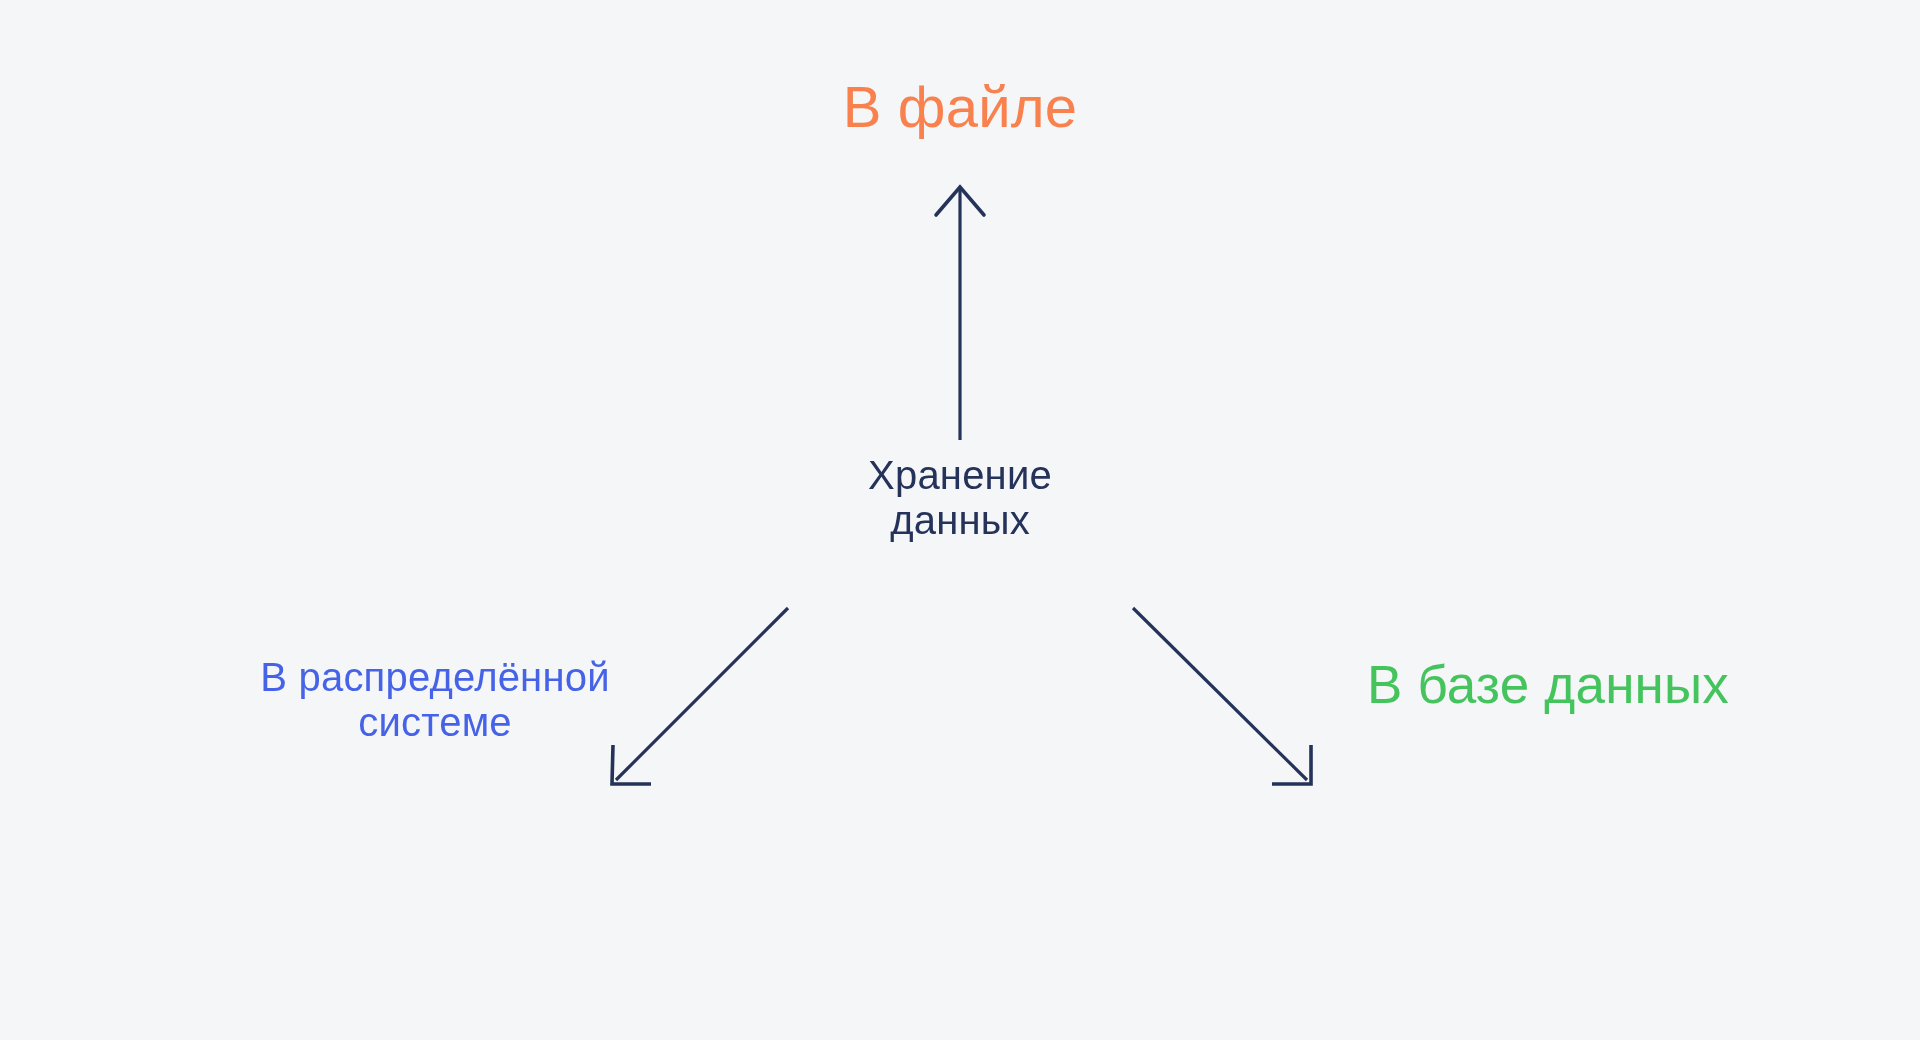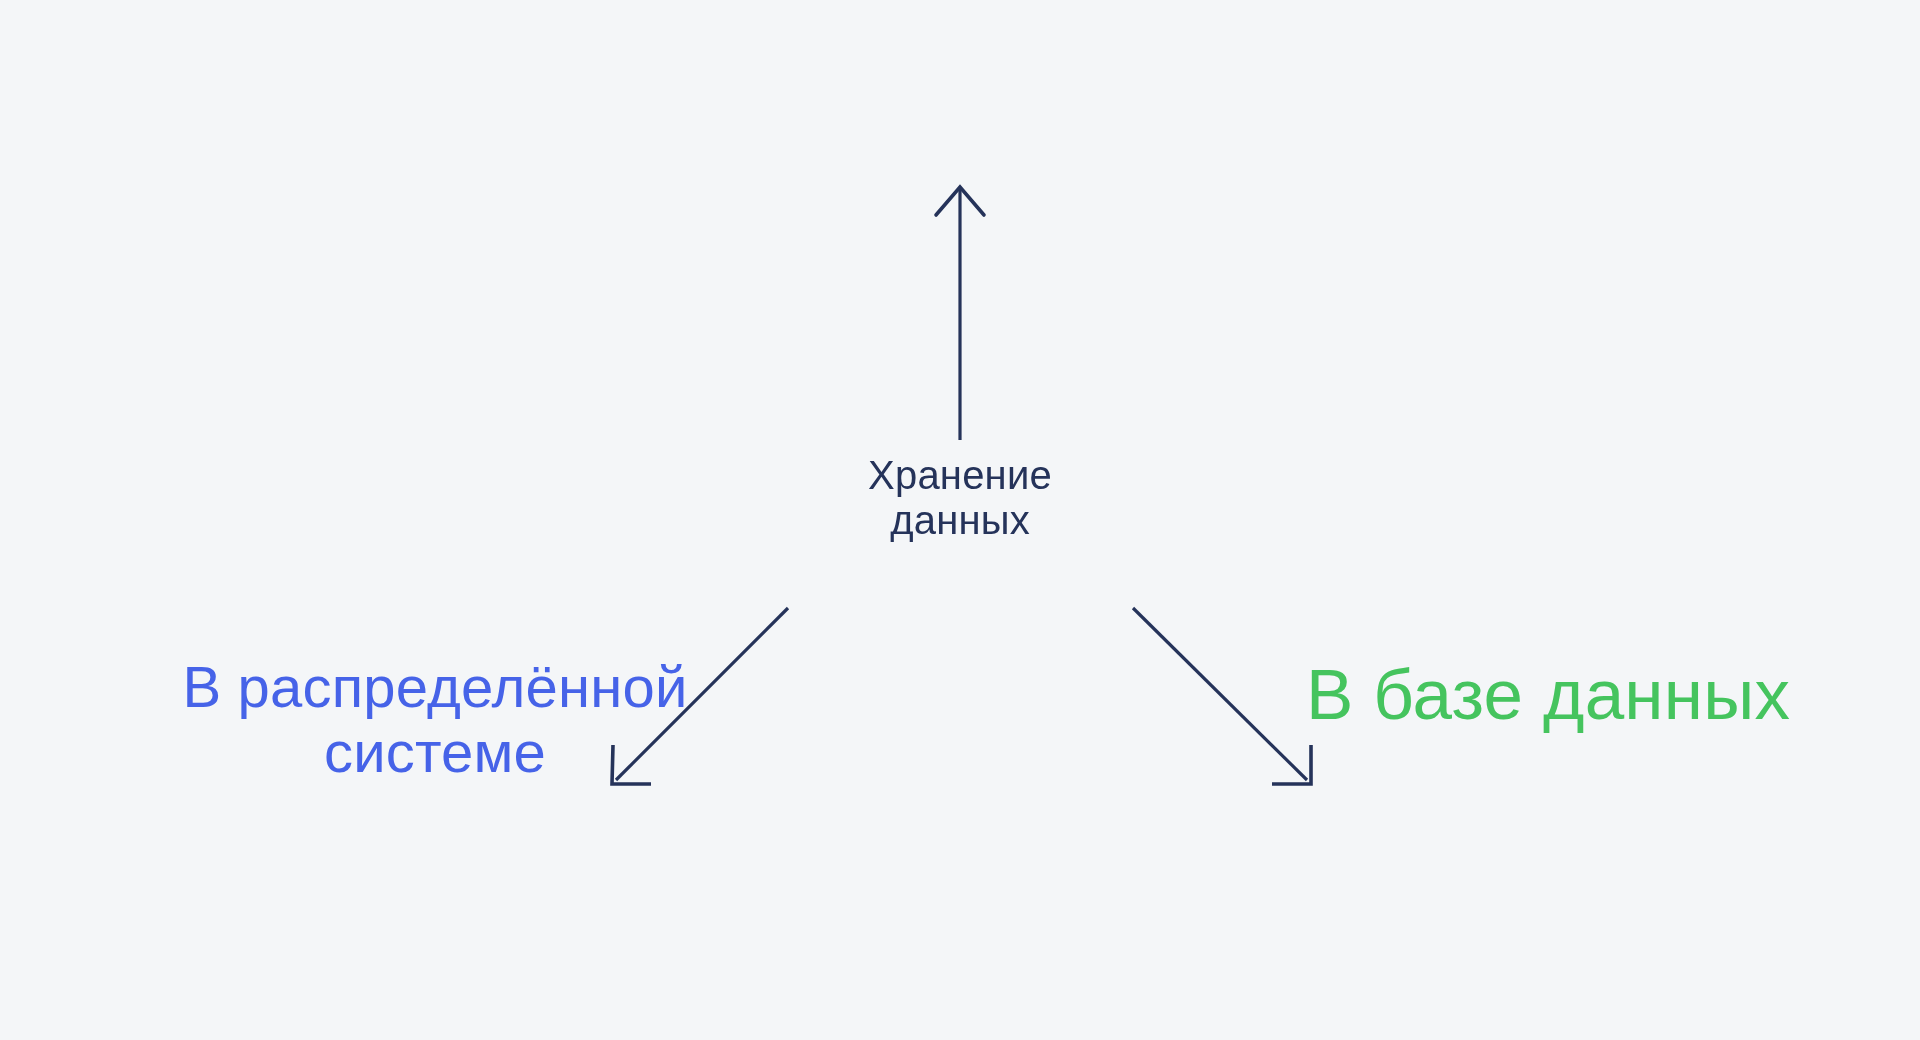--- a/index.html
+++ b/index.html
@@ -54,29 +54,29 @@
     top: 75px;
     width: 600px;
     font-size: 58px;
     color: #f9814e;
   }
 
   #node-distributed {
     left: 85px;
     top: 655px;
     width: 700px;
-    font-size: 58px;
+    font-size: 40px;
     color: #4663e8;
   }
 
   #node-database {
     left: 1248px;
     top: 655px;
     width: 600px;
-    font-size: 71px;
+    font-size: 53px;
     color: #45c45e;
   }
 </style>
 </head>
 <body>
 
 <div id="diagram-root">
 
   <svg id="arrow-layer" viewBox="0 0 1920 1040" width="1920" height="1040" xmlns="http://www.w3.org/2000/svg" aria-hidden="true">
 
@@ -89,20 +89,21 @@
       <line x1="788" y1="608" x2="616" y2="780" stroke="#25335a" stroke-width="3.2" stroke-linecap="butt"></line>
       <polyline points="613,745 612,784 651,784" fill="none" stroke="#25335a" stroke-width="3.6" stroke-linecap="butt" stroke-linejoin="miter"></polyline>
     </g>
 
     <g>
       <line x1="1133" y1="608" x2="1307" y2="780" stroke="#25335a" stroke-width="3.2" stroke-linecap="butt"></line>
       <polyline points="1272,784 1311,784 1311,745" fill="none" stroke="#25335a" stroke-width="3.6" stroke-linecap="butt" stroke-linejoin="miter"></polyline>
     </g>
   </svg>
 
+  <div class="node" id="node-file">В файле</div>
 
   <div class="node" id="node-root">Хранение
 данных</div>
 
   <div class="node" id="node-distributed">В распределённой
 системе</div>
 
   <div class="node" id="node-database">В базе данных</div>
 
 </div>

